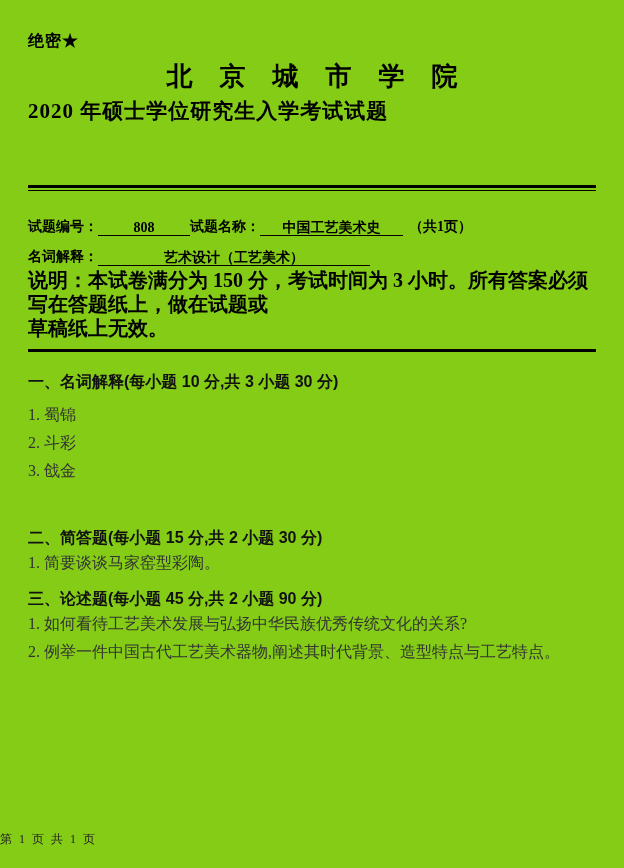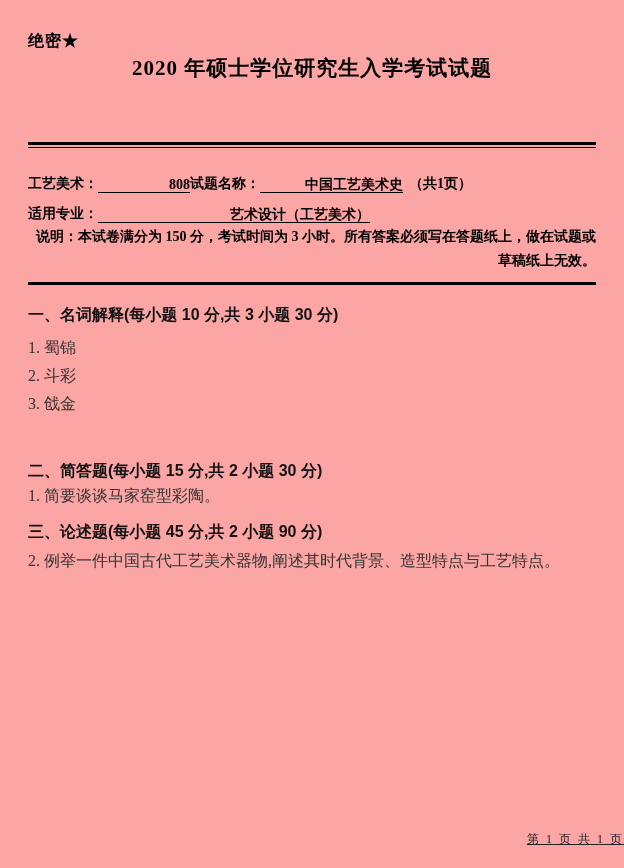--- a/index.html
+++ b/index.html
@@ -2,21 +2,21 @@
 <html><head>
 <meta charset="utf-8">
 <style>
   * { margin: 0; padding: 0; box-sizing: border-box; }
   html, body { background: #e8e8e8; }
   .page {
     position: relative;
     width: 624px;
     height: 868px;
     margin: 0 auto;
-    background: #fca5a5;
+    background: #84cc16;
     color: #000;
     font-family: "Liberation Serif", serif;
     overflow: hidden;
   }
   .content { padding: 33px 28px 0 28px; }
 
   .classified {
     font-size: 16px;
     font-weight: bold;
     line-height: 16px;
@@ -27,21 +27,21 @@
     text-align: center;
     font-size: 26px;
     font-weight: bold;
     line-height: 30px;
     letter-spacing: 27px;
     text-indent: 27px;
     white-space: nowrap;
   }
   .subtitle {
     margin-top: 6px;
-    text-align: center;
+    text-align: left;
     font-size: 21px;
     font-weight: bold;
     line-height: 26px;
     letter-spacing: 1px;
   }
   .rule-double {
     margin-top: 61px;
     height: 6px;
     border-top: 3px solid #000;
     border-bottom: 1px solid #000;
@@ -49,35 +49,34 @@
   .meta-row {
     font-size: 14px;
     font-weight: bold;
     line-height: 18px;
     white-space: nowrap;
   }
   .meta-row-1 { margin-top: 27px; }
   .meta-row-2 { margin-top: 12px; }
   .blank {
     display: inline-block;
-    text-align: right;
+    text-align: center;
     border-bottom: 1.5px solid #000;
     height: 17px;
     vertical-align: bottom;
   }
   .blank-exam-no   { width: 92px; }
   .blank-exam-name { width: 143px; }
   .blank-major     { width: 272px; }
   .pages-note { margin-left: 6px; }
   .note {
     margin-top: 2px;
-    font-size: 14px;
+    font-size: 20px;
     font-weight: bold;
     line-height: 24px;
-    text-align: right;
   }
   .rule-thick {
     margin-top: 9px;
     border-top: 3px solid #000;
   }
   .section-heading {
     font-family: "Liberation Sans", sans-serif;
     font-size: 16px;
     font-weight: bold;
     line-height: 20px;
@@ -89,48 +88,48 @@
   .question {
     font-size: 16px;
     line-height: 18px;
     color: #333;
   }
   .q-first { margin-top: 14px; }
   .sec-2 .q-first, .sec-3 .q-first { margin-top: 6px; }
   .q-next { margin-top: 10px; }
   .footer {
     position: absolute;
-    left: 7px; right: 0;
+    left: 0; right: 0;
     bottom: 20px;
-    text-align: right;
+    text-align: left;
     font-size: 12px;
     color: #222;
     letter-spacing: 2px;
-    text-decoration: underline;
   }
 </style>
 </head>
 <body>
 
 <div class="page">
   <div class="content">
 
     <div class="classified">绝密★</div>
 
+    <div class="title">北京城市学院</div>
 
     <div class="subtitle">2020 年硕士学位研究生入学考试试题</div>
 
     <div class="rule-double"></div>
 
     <div class="meta-row meta-row-1">
-      <span>工艺美术：</span><span class="blank blank-exam-no">808</span><span>试题名称：</span><span class="blank blank-exam-name">中国工艺美术史</span><span class="pages-note">（共1页）</span>
+      <span>试题编号：</span><span class="blank blank-exam-no">808</span><span>试题名称：</span><span class="blank blank-exam-name">中国工艺美术史</span><span class="pages-note">（共1页）</span>
     </div>
 
     <div class="meta-row meta-row-2">
-      <span>适用专业：</span><span class="blank blank-major">艺术设计（工艺美术）</span>
+      <span>名词解释：</span><span class="blank blank-major">艺术设计（工艺美术）</span>
     </div>
 
     <div class="note">
       <div>说明：本试卷满分为 150 分，考试时间为 3 小时。所有答案必须写在答题纸上，做在试题或</div>
       <div>草稿纸上无效。</div>
     </div>
 
     <div class="rule-thick"></div>
 
     <div class="sec-1">
@@ -140,19 +139,20 @@
       <div class="question q-next">3. 戗金</div>
     </div>
 
     <div class="sec-2">
       <div class="section-heading">二、简答题(每小题 15 分,共 2 小题 30 分)</div>
       <div class="question q-first">1. 简要谈谈马家窑型彩陶。</div>
     </div>
 
     <div class="sec-3">
       <div class="section-heading">三、论述题(每小题 45 分,共 2 小题 90 分)</div>
+      <div class="question q-first">1. 如何看待工艺美术发展与弘扬中华民族优秀传统文化的关系?</div>
       <div class="question q-next">2. 例举一件中国古代工艺美术器物,阐述其时代背景、造型特点与工艺特点。</div>
     </div>
 
   </div>
 
   <div class="footer">第 1 页 共 1 页</div>
 </div>
 
 </body></html>

